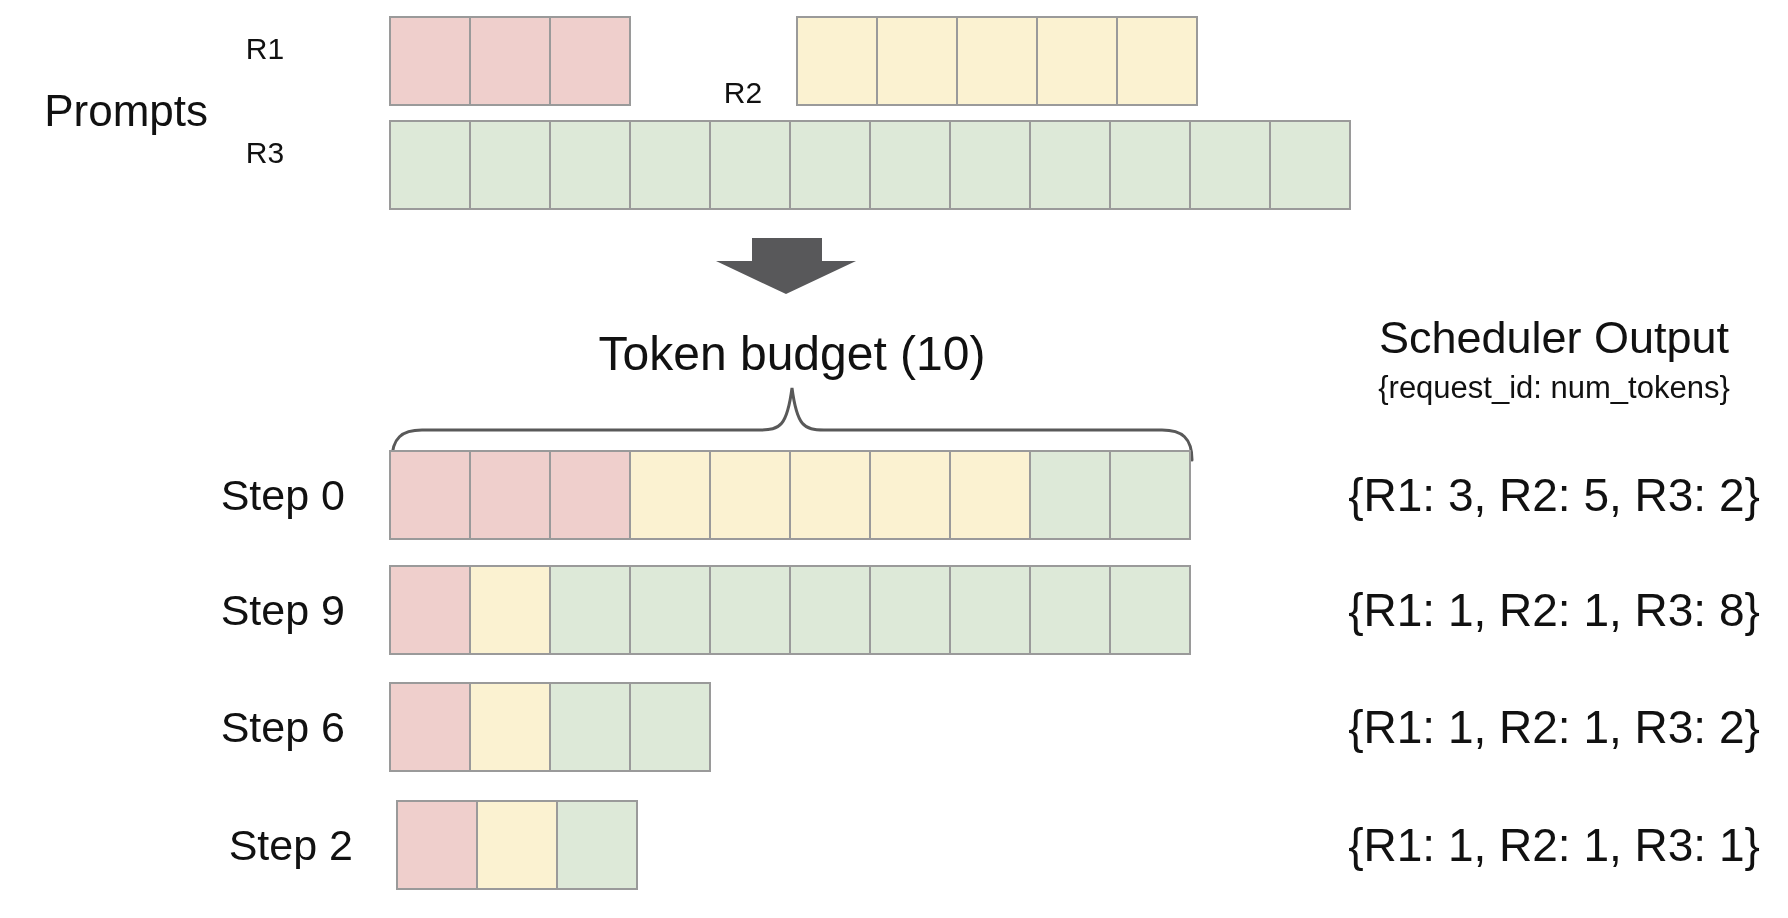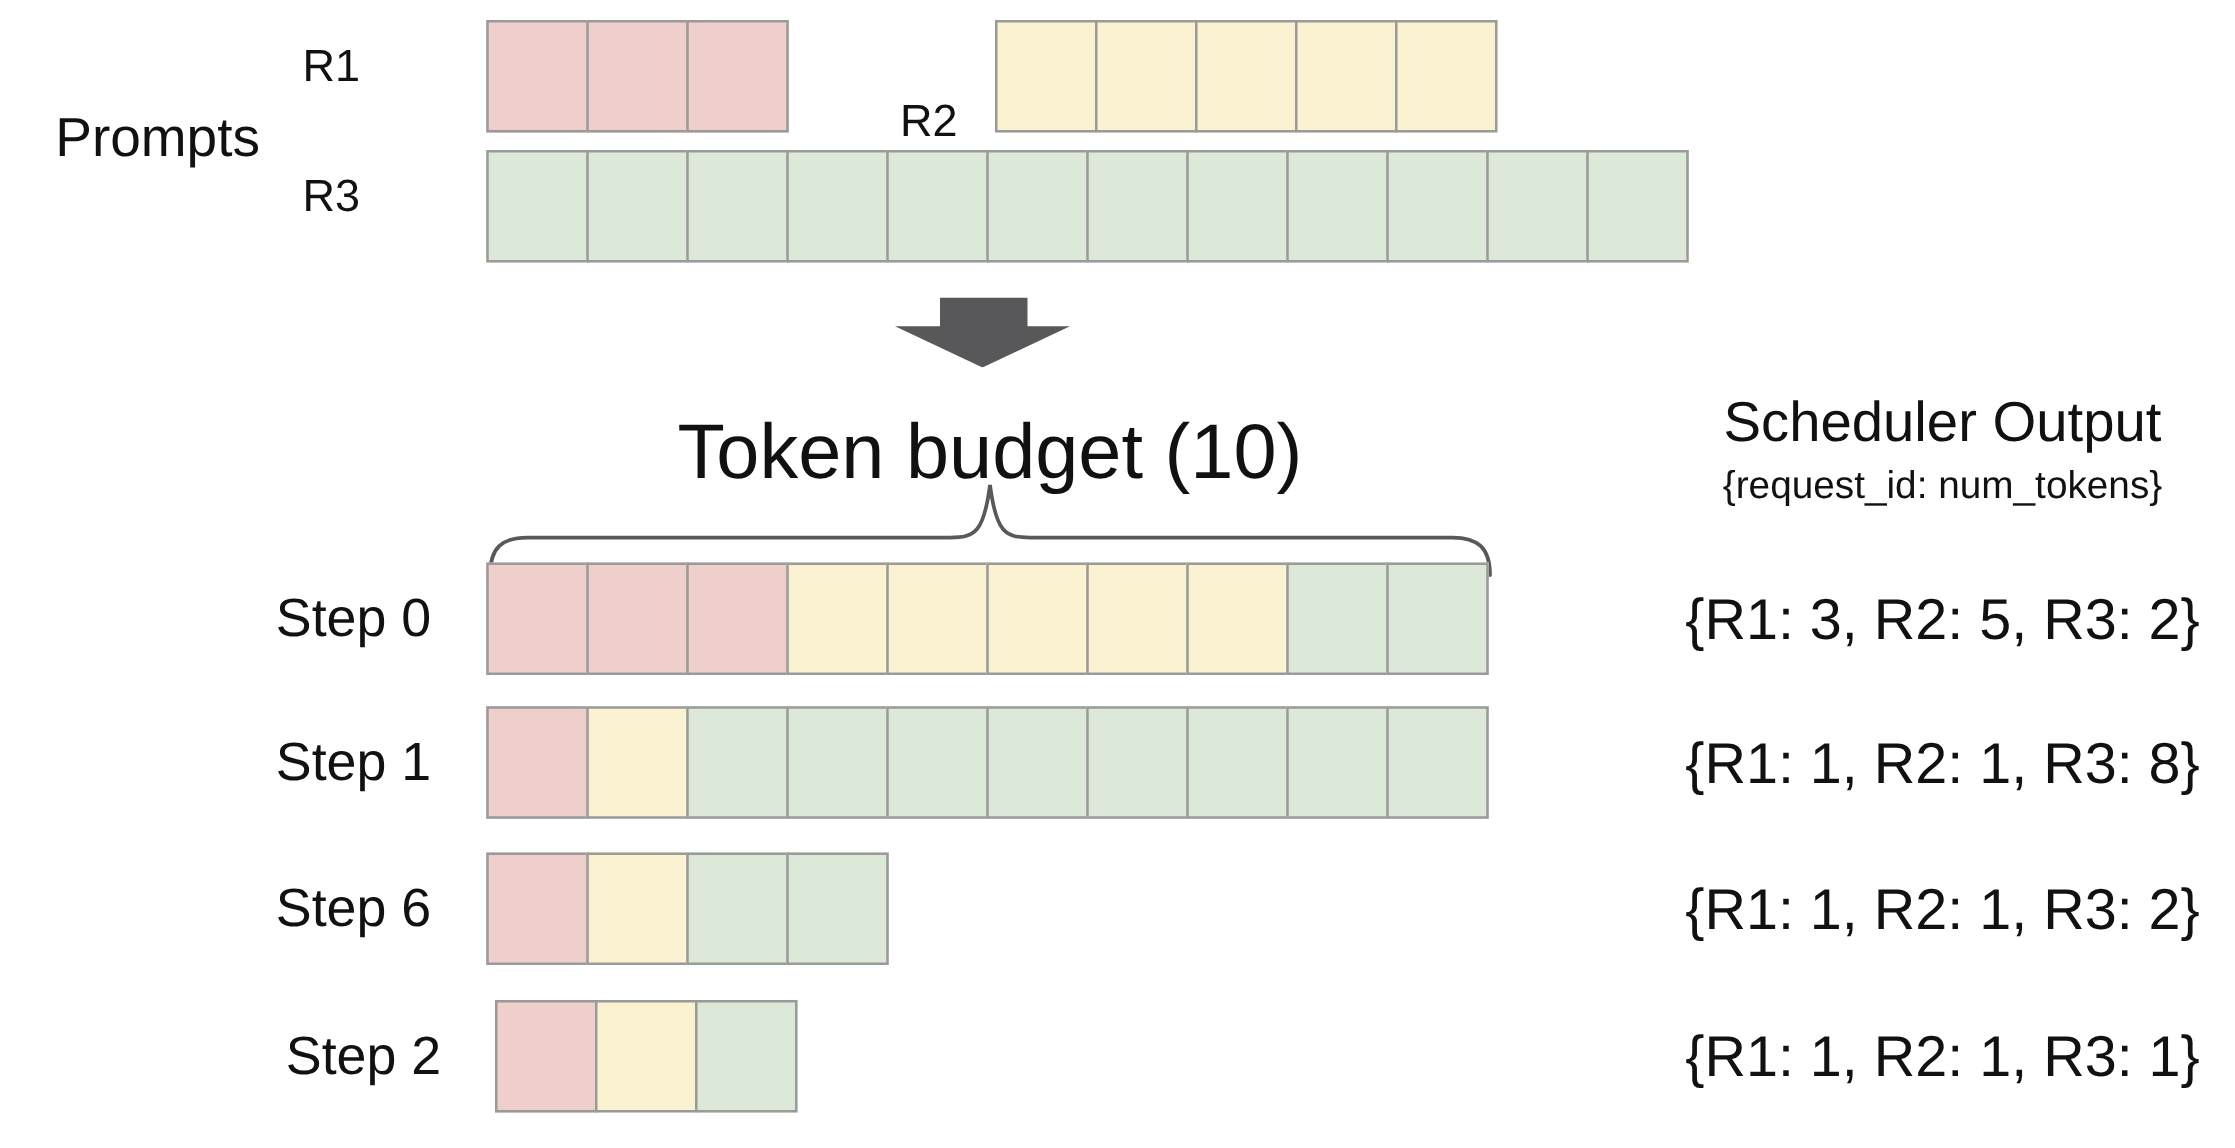--- a/index.html
+++ b/index.html
@@ -18,33 +18,33 @@
   .cell {
     width:82px; height:90px;
     box-sizing:border-box;
     border:2px solid #9a9a9a;
     flex:none;
   }
   .cell + .cell { margin-left:-2px; }
 
   
   .prompts-label { left:16px; top:86px; width:192px; text-align:right; font-size:44px; }
-  .req-label { width:110px; text-align:center; font-size:36px; }
+  .req-label { width:110px; text-align:center; font-size:30px; }
   #label-r1 { left:210px; top:32px; }
   #label-r2 { left:688px; top:32px;margin-top:44px; }
   #label-r3 { left:210px; top:136px; }
   .row-r1 { left:389px; top:16px; }
   .row-r2 { left:796px; top:16px; }
   .row-r3 { left:389px; top:120px; }
 
   
   #arrow { left:716px; top:238px; width:140px; height:56px; }
 
   
-  #token-budget-title { left:492px; top:326px; width:600px; text-align:center; font-size:62px; }
+  #token-budget-title { left:492px; top:326px; width:600px; text-align:center; font-size:48px; }
   #brace { left:390px; top:384px; width:804px; height:78px; }
 
   
   .step-label { left:140px; width:205px; height:90px; display:flex; align-items:center; justify-content:flex-end; font-size:43px; }
   .srow { left:389px; }
   .srow-0, .slabel-0, .oline-0 { top:450px; }
   .srow-1, .slabel-1, .oline-1 { top:565px; }
   .srow-2, .slabel-2, .oline-2 { top:682px; }
   .srow-3, .slabel-3, .oline-3 { top:800px; }
   .srow-3 { left:396px; }
@@ -112,21 +112,21 @@
     <div class="cell" style="background: rgb(251, 242, 209); border-color: rgb(154, 154, 154);"></div>
     <div class="cell" style="background: rgb(251, 242, 209); border-color: rgb(154, 154, 154);"></div>
     <div class="cell" style="background: rgb(251, 242, 209); border-color: rgb(154, 154, 154);"></div>
     <div class="cell" style="background: rgb(251, 242, 209); border-color: rgb(154, 154, 154);"></div>
     <div class="cell" style="background: rgb(251, 242, 209); border-color: rgb(154, 154, 154);"></div>
     <div class="cell" style="background: rgb(221, 233, 216); border-color: rgb(154, 154, 154);"></div>
     <div class="cell" style="background: rgb(221, 233, 216); border-color: rgb(154, 154, 154);"></div>
   </div>
 <div class="abs out-line oline-0">{R1: 3, R2: 5, R3: 2}</div>
 
-<div class="abs step-label slabel-1">Step 1</div>
+<div class="abs step-label slabel-1">Step 9</div>
 <div class="cell-row srow srow-1">
     <div class="cell" style="background: rgb(239, 207, 204); border-color: rgb(154, 154, 154);"></div>
     <div class="cell" style="background: rgb(251, 242, 209); border-color: rgb(154, 154, 154);"></div>
     <div class="cell" style="background: rgb(221, 233, 216); border-color: rgb(154, 154, 154);"></div>
     <div class="cell" style="background: rgb(221, 233, 216); border-color: rgb(154, 154, 154);"></div>
     <div class="cell" style="background: rgb(221, 233, 216); border-color: rgb(154, 154, 154);"></div>
     <div class="cell" style="background: rgb(221, 233, 216); border-color: rgb(154, 154, 154);"></div>
     <div class="cell" style="background: rgb(221, 233, 216); border-color: rgb(154, 154, 154);"></div>
     <div class="cell" style="background: rgb(221, 233, 216); border-color: rgb(154, 154, 154);"></div>
     <div class="cell" style="background: rgb(221, 233, 216); border-color: rgb(154, 154, 154);"></div>

